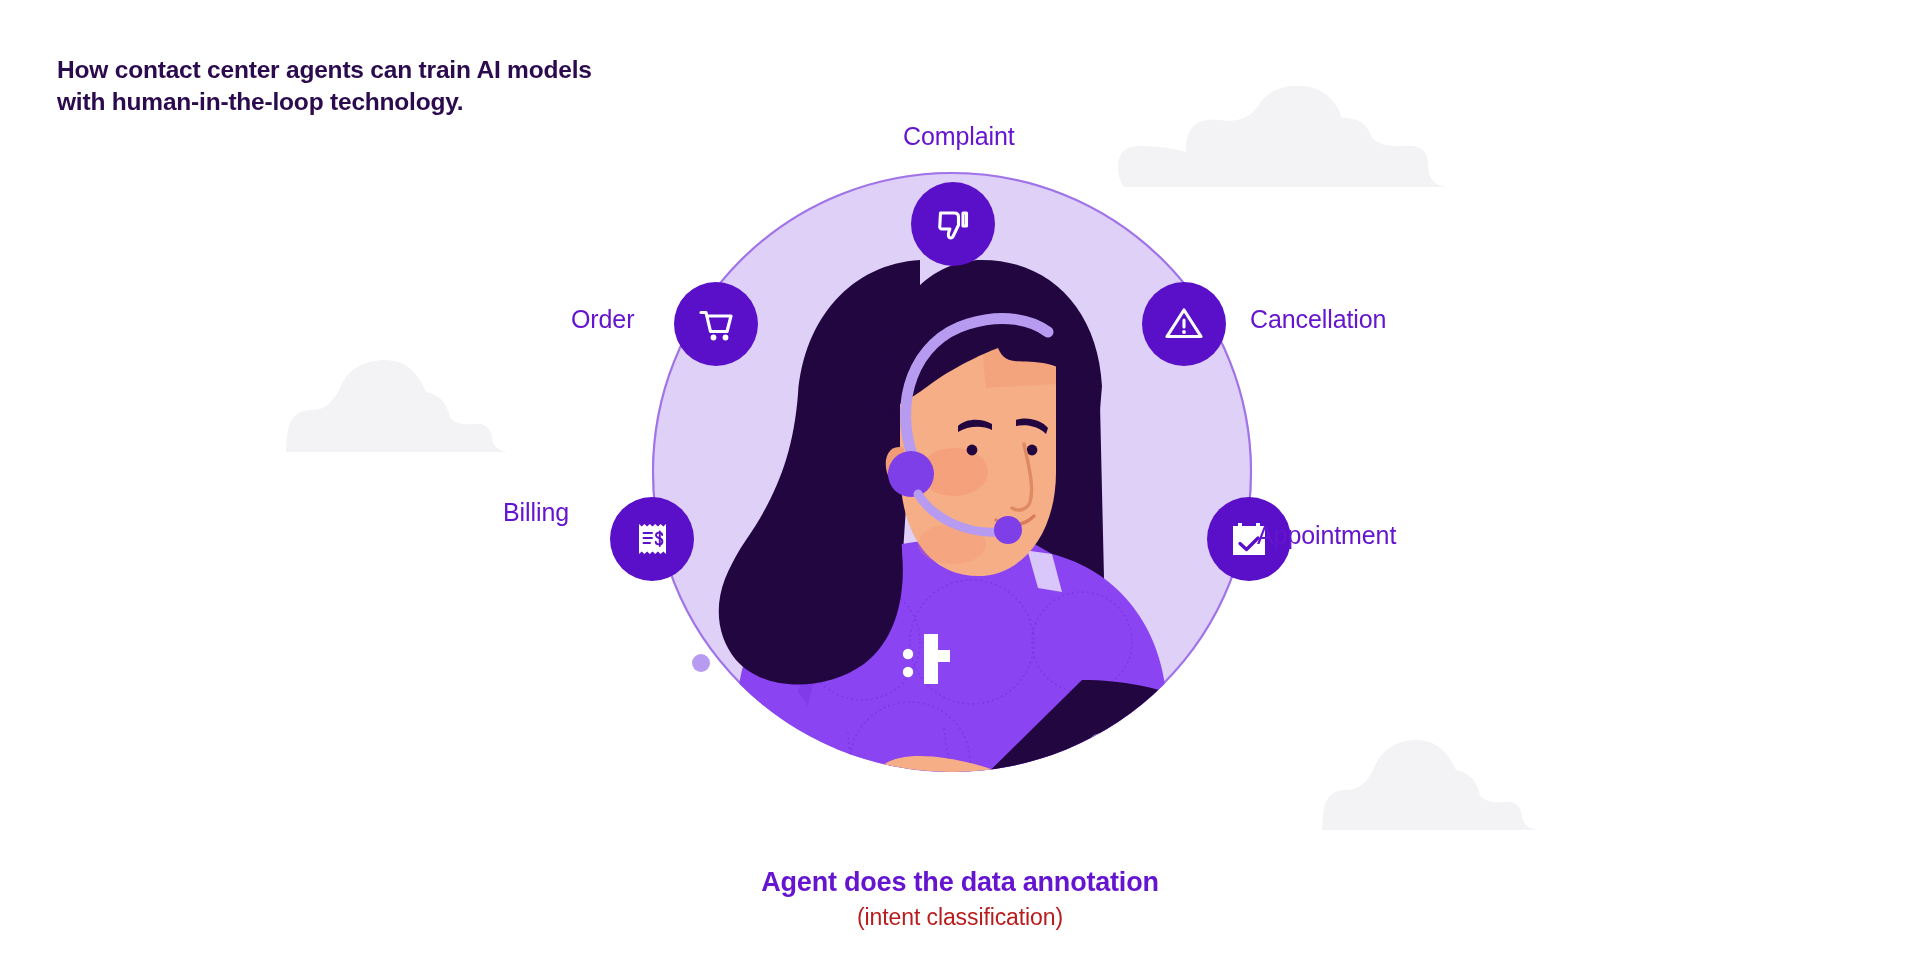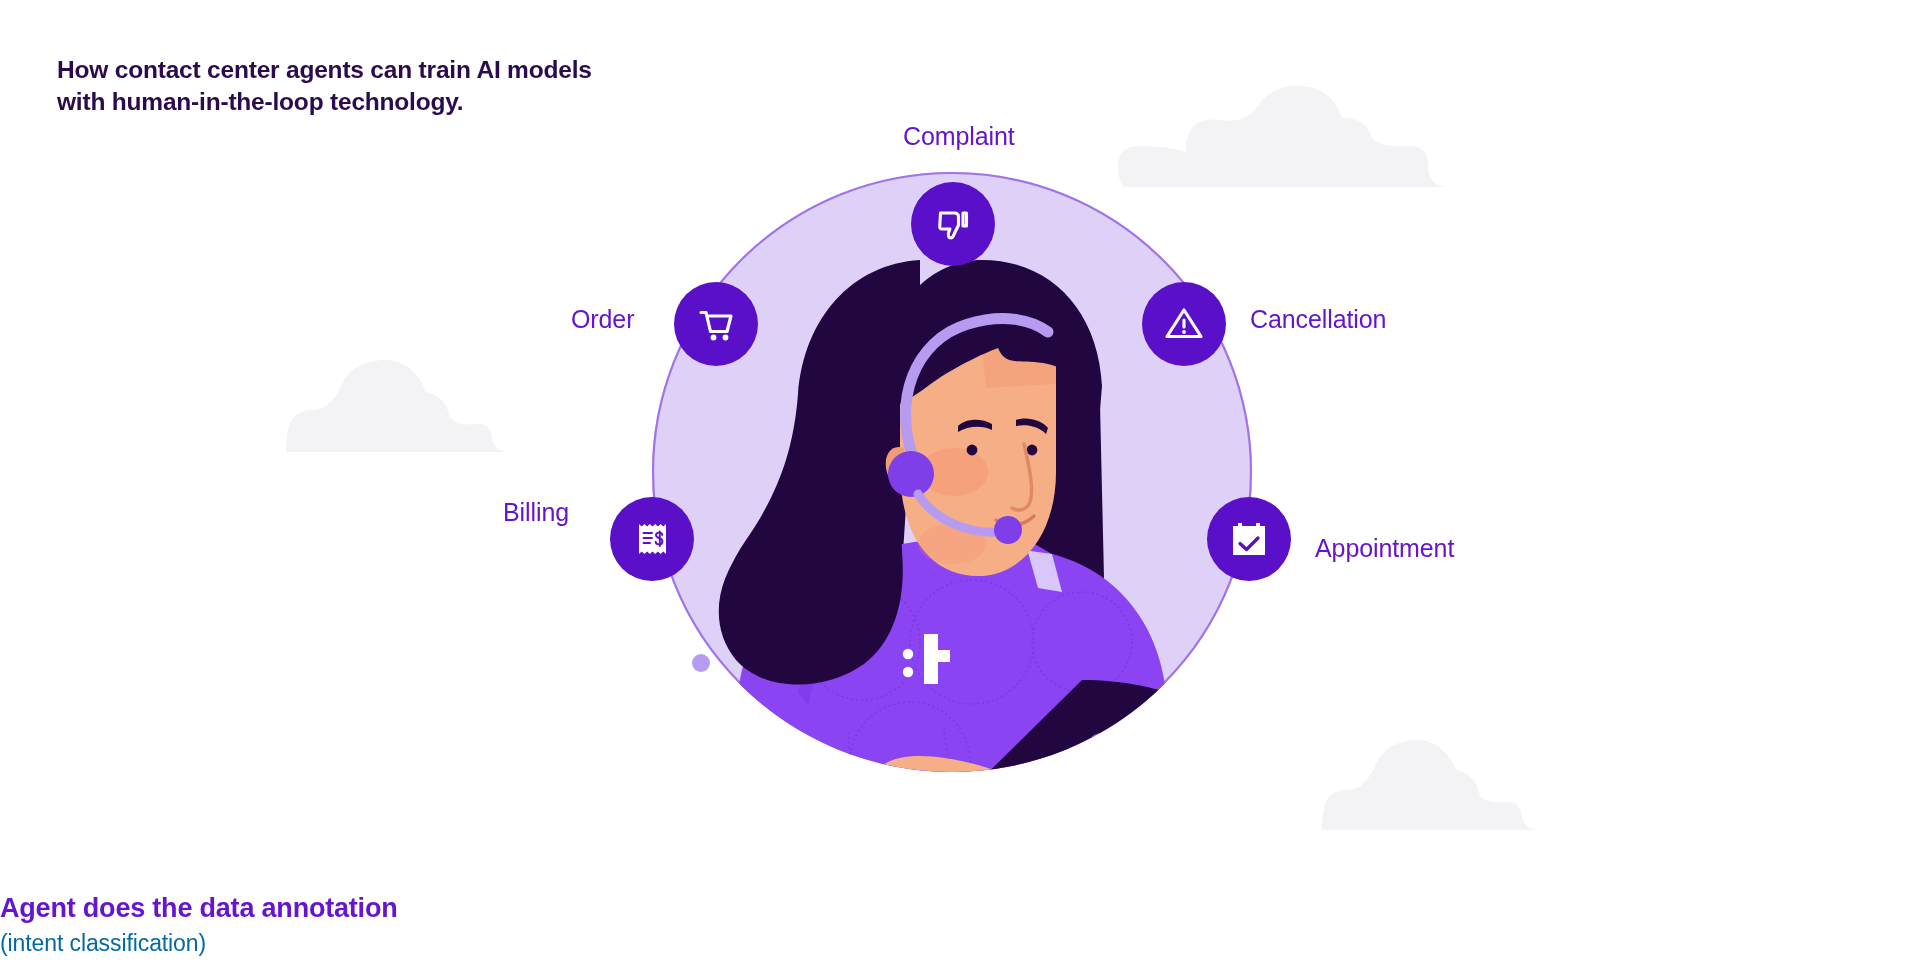--- a/index.html
+++ b/index.html
@@ -89,34 +89,35 @@
     color: #6515CF;
     white-space: nowrap;
     line-height: 1;
     letter-spacing: -0.1px;
   }
 
   
   #caption {
     position: absolute;
     left: 0;
-    top: 892px;
+    top: 866px;
     width: 1920px;
+    text-align: center;
   }
   #caption .line1 {
     font-size: 27px;
     font-weight: bold;
     color: #6515CF;
     letter-spacing: -0.2px;
     line-height: 1.25;
   }
   #caption .line2 {
     font-size: 23px;
     font-weight: normal;
-    color: #0369a1;
+    color: #b91c1c;
     letter-spacing: -0.1px;
     line-height: 1.3;
     margin-top: 3px;
   }
 </style>
 </head>
 <body>
 
 <div id="stage">
 
@@ -292,21 +293,21 @@
   <div class="node" style="left:0; top:0;">
     <div class="bubble" style="left:1207px; top:497px; width:84px; height:84px;">
       <svg width="44" height="44" viewBox="0 0 44 44">
         <path fill="#ffffff" d="M11,6 L15,6 L15,12 L11,12 Z"></path>
         <path fill="#ffffff" d="M29,6 L33,6 L33,12 L29,12 Z"></path>
         <path fill="#ffffff" d="M6,9 L38,9 L38,15 L6,15 Z"></path>
         <path fill="#ffffff" d="M6,15 L38,15 L38,38 L6,38 Z"></path>
         <path fill="none" stroke="#5A0FC8" stroke-width="3.3" stroke-linecap="round" stroke-linejoin="round" d="M13,26.5 L19.5,32.5 L31,21"></path>
       </svg>
     </div>
-    <div class="node-label" style="left:1315px; top:523px;margin-top:13px;">Appointment</div>
+    <div class="node-label" style="left:1257px; top:523px;">Appointment</div>
   </div>
 
   <div id="caption">
     <div class="line1">Agent does the data annotation</div>
     <div class="line2">(intent classification)</div>
   </div>
 
 </div>
 
 </body></html>

